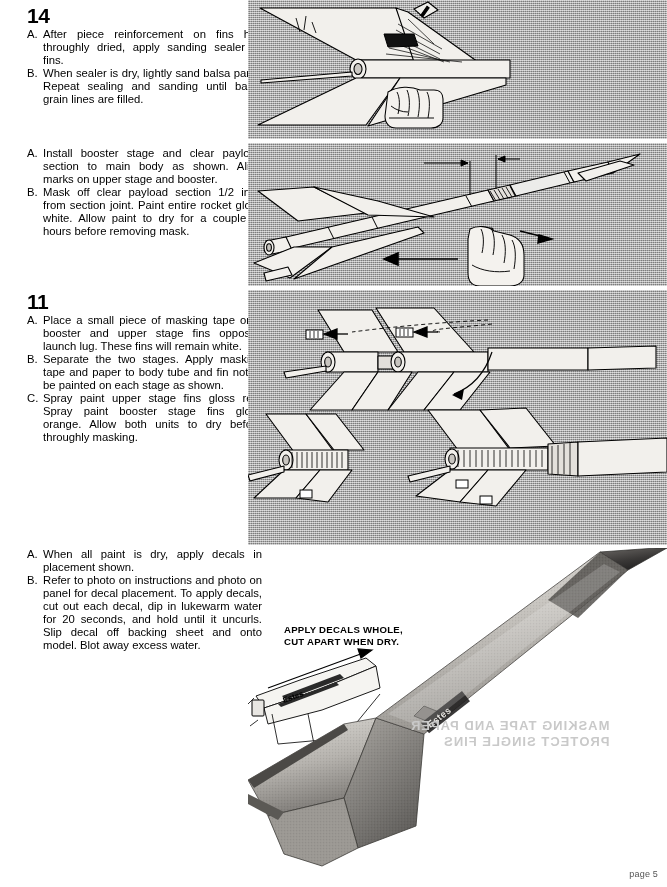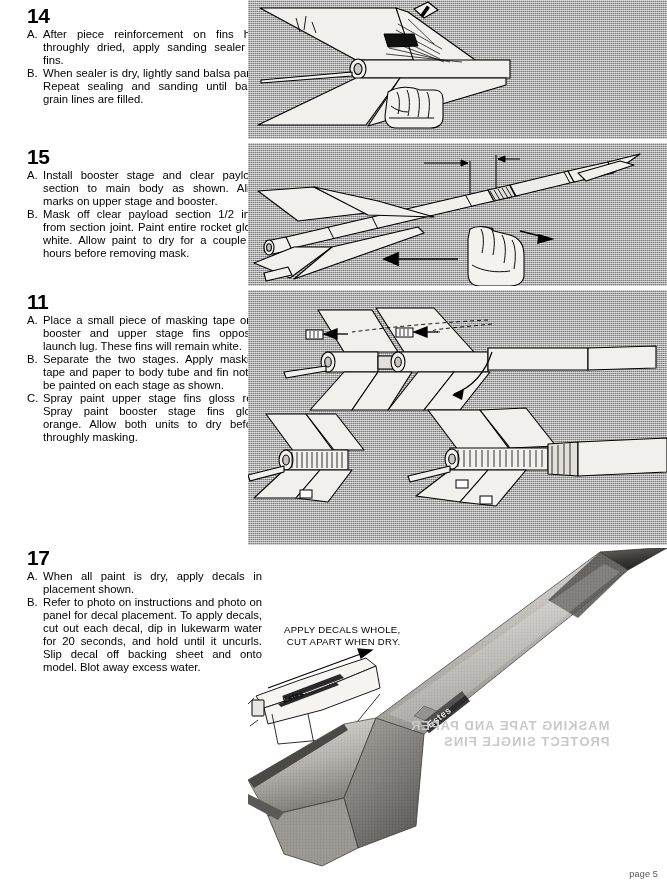--- a/index.html
+++ b/index.html
@@ -84,26 +84,25 @@
   .panel-svg {
     position: absolute;
     left: 0; top: 0;
     z-index: 2;
   }
 
   .caption {
     position: absolute;
     z-index: 3;
     font-size: 9.6px;
-    font-weight: normal;
+    font-weight: bold;
     line-height: 11.5px;
     letter-spacing: 0.25px;
     color: #000;
     white-space: pre-line;
-    text-align: right;
   }
 
   
   .photo-area {
     position: absolute;
     left: 248px;
     top: 548px;
     width: 419px;
     height: 320px;
     overflow: hidden;
@@ -145,21 +144,20 @@
         <span>After piece reinforcement on fins has throughly dried, apply sanding sealer to fins.</span>
       </li>
       <li class="step-item">
         <span class="marker">B.</span>
         <span>When sealer is dry, lightly sand balsa parts. Repeat sealing and sanding until balsa grain lines are filled.</span>
       </li>
     </ul>
   </div>
 
   <div class="step" style="top:147px;">
-    <div class="step-num">15</div>
     <ul class="step-items">
       <li class="step-item">
         <span class="marker">A.</span>
         <span>Install booster stage and clear payload section to main body as shown. Align marks on upper stage and booster.</span>
       </li>
       <li class="step-item">
         <span class="marker">B.</span>
         <span>Mask off clear payload section 1/2 inch from section joint. Paint entire rocket gloss white. Allow paint to dry for a couple of hours before removing mask.</span>
       </li>
     </ul>
@@ -177,21 +175,20 @@
         <span>Separate the two stages. Apply masking tape and paper to body tube and fin not to be painted on each stage as shown.</span>
       </li>
       <li class="step-item">
         <span class="marker">C.</span>
         <span>Spray paint upper stage fins gloss red. Spray paint booster stage fins gloss orange. Allow both units to dry before throughly masking.</span>
       </li>
     </ul>
   </div>
 
   <div class="step" style="top:548px;">
-    <div class="step-num">17</div>
     <ul class="step-items">
       <li class="step-item">
         <span class="marker">A.</span>
         <span>When all paint is dry, apply decals in placement shown.</span>
       </li>
       <li class="step-item">
         <span class="marker">B.</span>
         <span>Refer to photo on instructions and photo on panel for decal placement. To apply decals, cut out each decal, dip in lukewarm water for 20 seconds, and hold until it uncurls. Slip decal off backing sheet and onto model. Blot away excess water.</span>
       </li>
     </ul>

